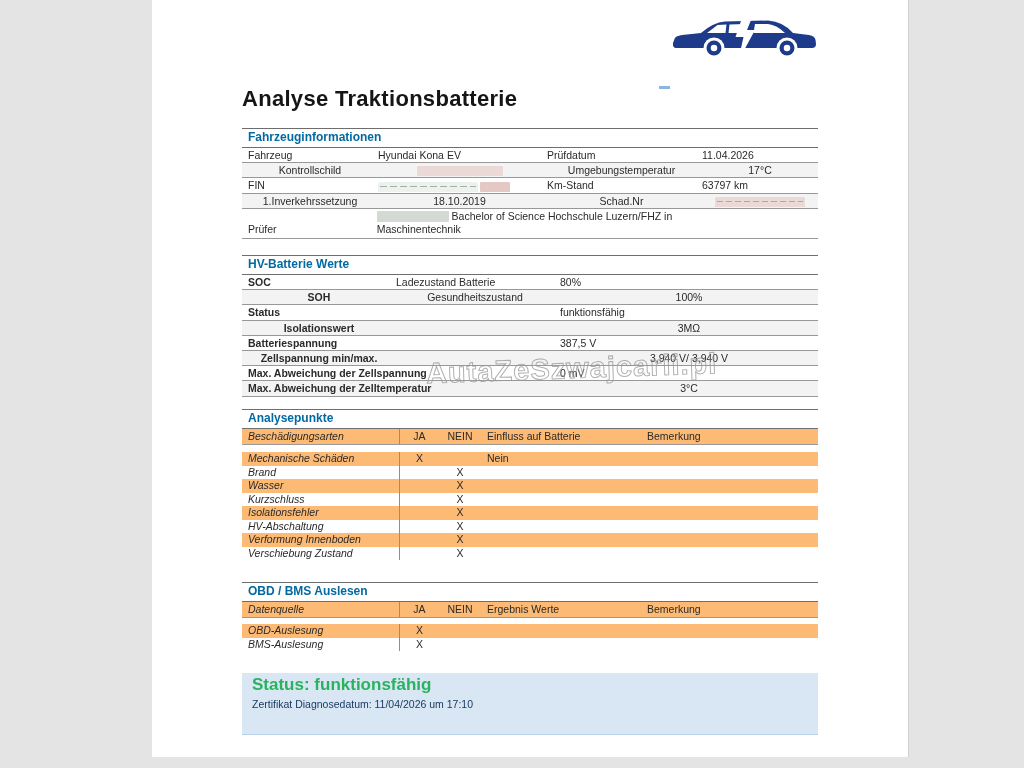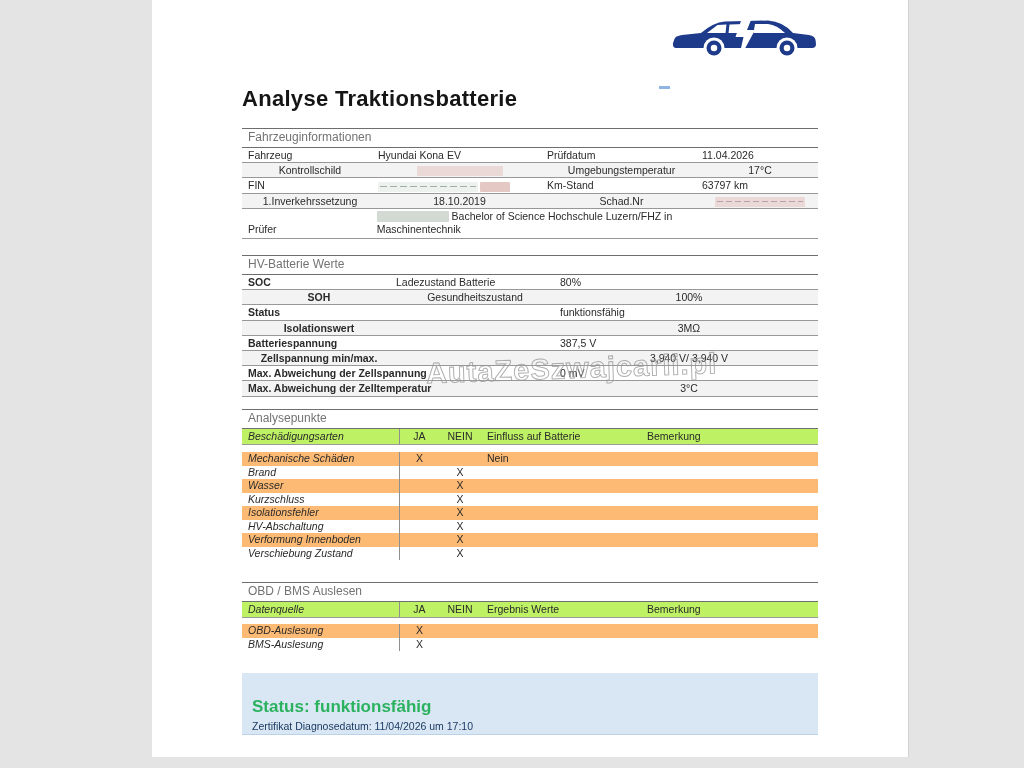--- a/index.html
+++ b/index.html
@@ -15,21 +15,21 @@
   }
   .car-icon { position:absolute; left:518px; top:12px; width:150px; height:52px; }
   .blue-dash { position:absolute; left:507px; top:86px; width:11px; height:3px; background:#8db4e2; }
   .doc-title {
     position:absolute; left:90px; top:86px; margin:0;
     font-size:22px; font-weight:bold; letter-spacing:.3px; color:#151515;
   }
   .sec { position:absolute; left:90px; width:576px; }
   .sec-heading {
     border-top:1px solid #6e6e6e; border-bottom:1px solid #6e6e6e;
-    font-weight:normal; font-size:12px; color:#737373;
+    font-weight:bold; font-size:12px; color:#0369a1;
     padding:2px 6px 3px; line-height:13px;
   }
   
   .trow { display:flex; border-bottom:1px solid #989898; height:14.2px;
           line-height:14.2px; font-size:10.5px; white-space:nowrap; }
   .trow.alt { background:#f3f3f3;text-align:center; }
   .cell { padding-left:6px; overflow:visible; }
   .vc1 { width:124px; } .vc2 { width:163px; } .vc3 { width:149px; } .vc4 { flex:1; }
   .hc1 { width:142px;font-weight:bold; } .hc2 { width:158px; } .hc3 { flex:1; }
   .prow { display:flex; border-bottom:1px solid #989898; font-size:10.5px;
@@ -42,21 +42,21 @@
   .r-green { background:#d2dad3; height:11px; }
   .r-fin   { position:relative; background:#eef2ee; height:10px; }
   .r-fin::after, .r-dash::after {
     content:""; position:absolute; left:2px; right:2px; top:4px; height:1.5px;
     background:repeating-linear-gradient(90deg,#9fb0a4 0 7px, transparent 7px 10px);
   }
   .r-dash { position:relative; }
   .r-dash::after { background:repeating-linear-gradient(90deg,#b7a3ab 0 6px, transparent 6px 9px); }
   
   .chead {
-    display:flex; background:#bef264; border-bottom:1px solid #9a9a9a;
+    display:flex; background:#fdba74; border-bottom:1px solid #9a9a9a;
     height:15px; line-height:15px; font-size:10.5px;
   }
   .crow { display:flex; height:13.5px; line-height:13.5px; font-size:10.5px; }
   .crow.alt { background:#fdba74; }
   .cbody { margin-top:7px; }
   .cc1 { width:151px; padding-left:6px; font-style:italic; border-right:1px solid #8f8f8f; }
   .chead .cc1 { font-style:italic; }
   .ccja { width:39px; text-align:center; }
   .ccnein { width:42px; text-align:center; }
   .ccinf { width:158px; padding-left:6px; }
@@ -68,21 +68,21 @@
     color:rgba(255,255,255,0.05);
     -webkit-text-stroke:1px rgba(150,150,150,0.75);
     transform:rotate(-2deg); pointer-events:none;
   }
   
   .status-bar {
     background:#4fa2d6; color:#17365d; font-weight:bold; font-size:12px;
     height:18px; line-height:18px; padding-left:6px;
   }
   .status-box {
-    background:#d9e7f4; height:62px; padding:24px 0 0 10px; box-sizing:border-box;
+    background:#d9e7f4; height:62px; padding:2px 0 0 10px; box-sizing:border-box;
     border-bottom:1px solid #bcd2e6;
   }
   .status-text { color:#2bb25e; font-weight:bold; font-size:17px; margin:0 0 3px 0; }
   .cert-text { color:#17365d; font-size:10.5px; }
 </style>
 </head>
 <body>
 
 <div class="page">
 

